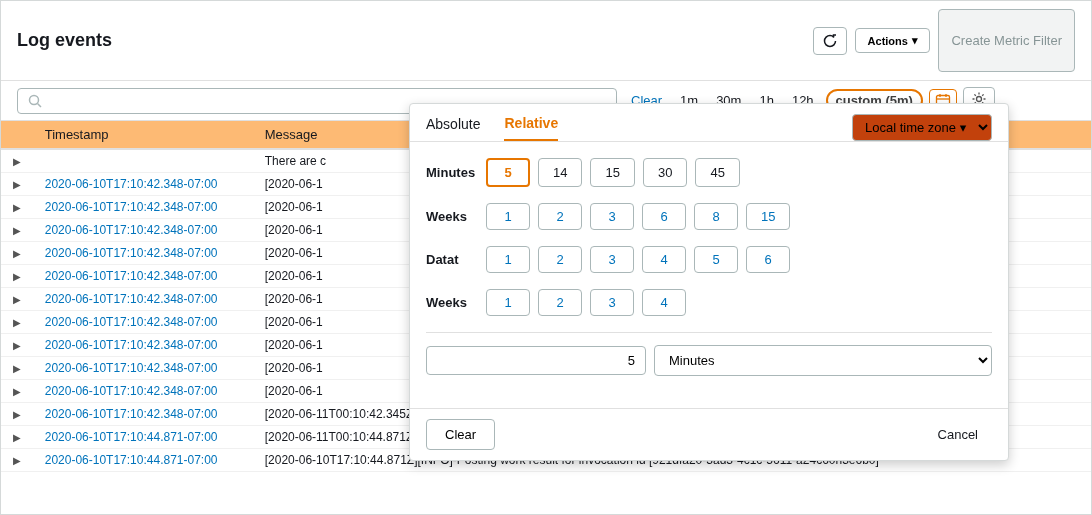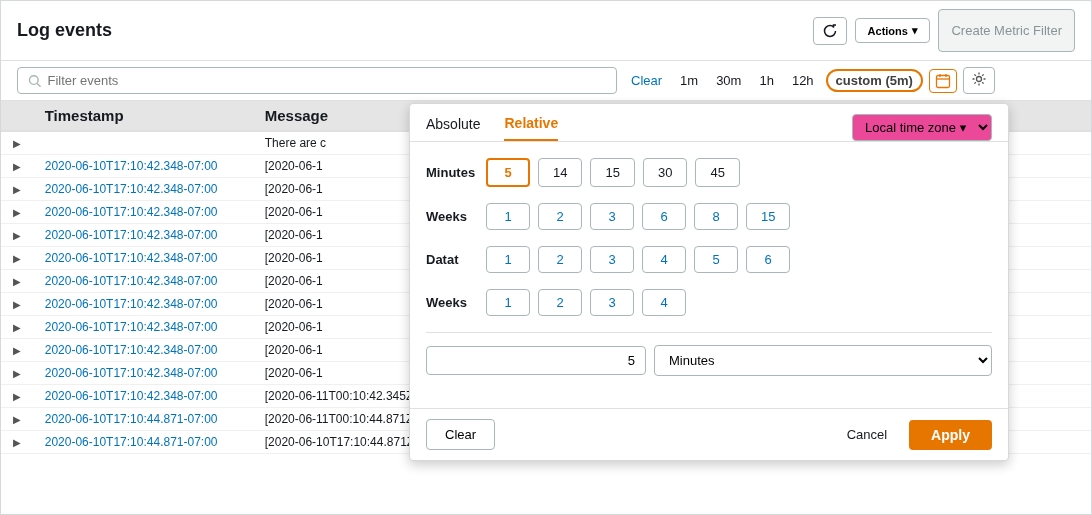--- a/index.html
+++ b/index.html
@@ -55,21 +55,21 @@
       display: flex;
       align-items: center;
       gap: 4px;
       font-size: 11px;
       font-weight: 600;
     }
     .btn-create-metric {
       border: 1px solid #aab7b8;
       background: #f2f3f3;
       border-radius: 4px;
-      padding: 13px 12px;
+      padding: 23px 12px;
       cursor: pointer;
       font-size: 13px;
       color: #879596;
       font-weight: 400;
     }
     
     .filter-bar {
       display: flex;
       align-items: center;
       padding: 6px 16px;
@@ -149,23 +149,23 @@
       height: calc(515px - 100px);
       position: relative;
     }
     table {
       width: 100%;
       border-collapse: collapse;
     }
     thead th {
       text-align: left;
       padding: 6px 12px;
-      font-weight: 700;
-      font-size: 15px;
-      background: #e5e5e5;
+      font-weight: 400;
+      font-size: 13px;
+      background: #fdba74;
       border-bottom: 2px solid #e0e0e0;
       color: #16191f;
     }
     tbody tr {
       border-bottom: 1px solid #f0f0f0;
     }
     tbody td {
       padding: 4px 12px;
       font-size: 12px;
       color: #16191f;
@@ -226,21 +226,21 @@
       cursor: pointer;
       color: #16191f;
     }
     .timezone-selector {
       margin-left: auto;
       border: 1px solid #aab7b8;
       border-radius: 4px;
       padding: 4px 8px;
       font-size: 13px;
       cursor: pointer;
-      background: #ec4899;
+      background: #c2410c;
     }
     .panel-content {
       padding: 16px;
     }
     .time-row {
       display: flex;
       align-items: center;
       margin-bottom: 16px;
       gap: 0;
     }
@@ -359,21 +359,20 @@
       <button class="btn-create-metric">Create Metric Filter</button>
     </div>
   </div>
 
   <div class="filter-bar">
     <div class="filter-input-wrapper">
       <svg width="14" height="14" viewBox="0 0 14 14">
         <circle cx="6" cy="6" r="4.5" stroke="#aab7b8" stroke-width="1.5" fill="none"></circle>
         <line x1="9.5" y1="9.5" x2="13" y2="13" stroke="#aab7b8" stroke-width="1.5"></line>
       </svg>
-      <input type="text" placeholder="Filter events" style="">
     </div>
     <div class="time-controls">
       <button class="time-btn-clear">Clear</button>
       <button class="time-btn">1m</button>
       <button class="time-btn">30m</button>
       <button class="time-btn">1h</button>
       <button class="time-btn">12h</button>
       <button class="time-btn active-custom">custom (5m)</button>
       <button class="calendar-icon-btn">
         <svg width="16" height="16" viewBox="0 0 16 16">
@@ -542,17 +541,16 @@
           <option>Hours</option>
           <option>Days</option>
           <option>Weeks</option>
         </select>
       </div>
     </div>
 
     <div class="panel-footer">
       <button class="btn-clear-panel">Clear</button>
       <button class="btn-cancel">Cancel</button>
-      <button class="btn-apply">Apply</button>
     </div>
   </div>
 
 </div>
 
 </body></html>

